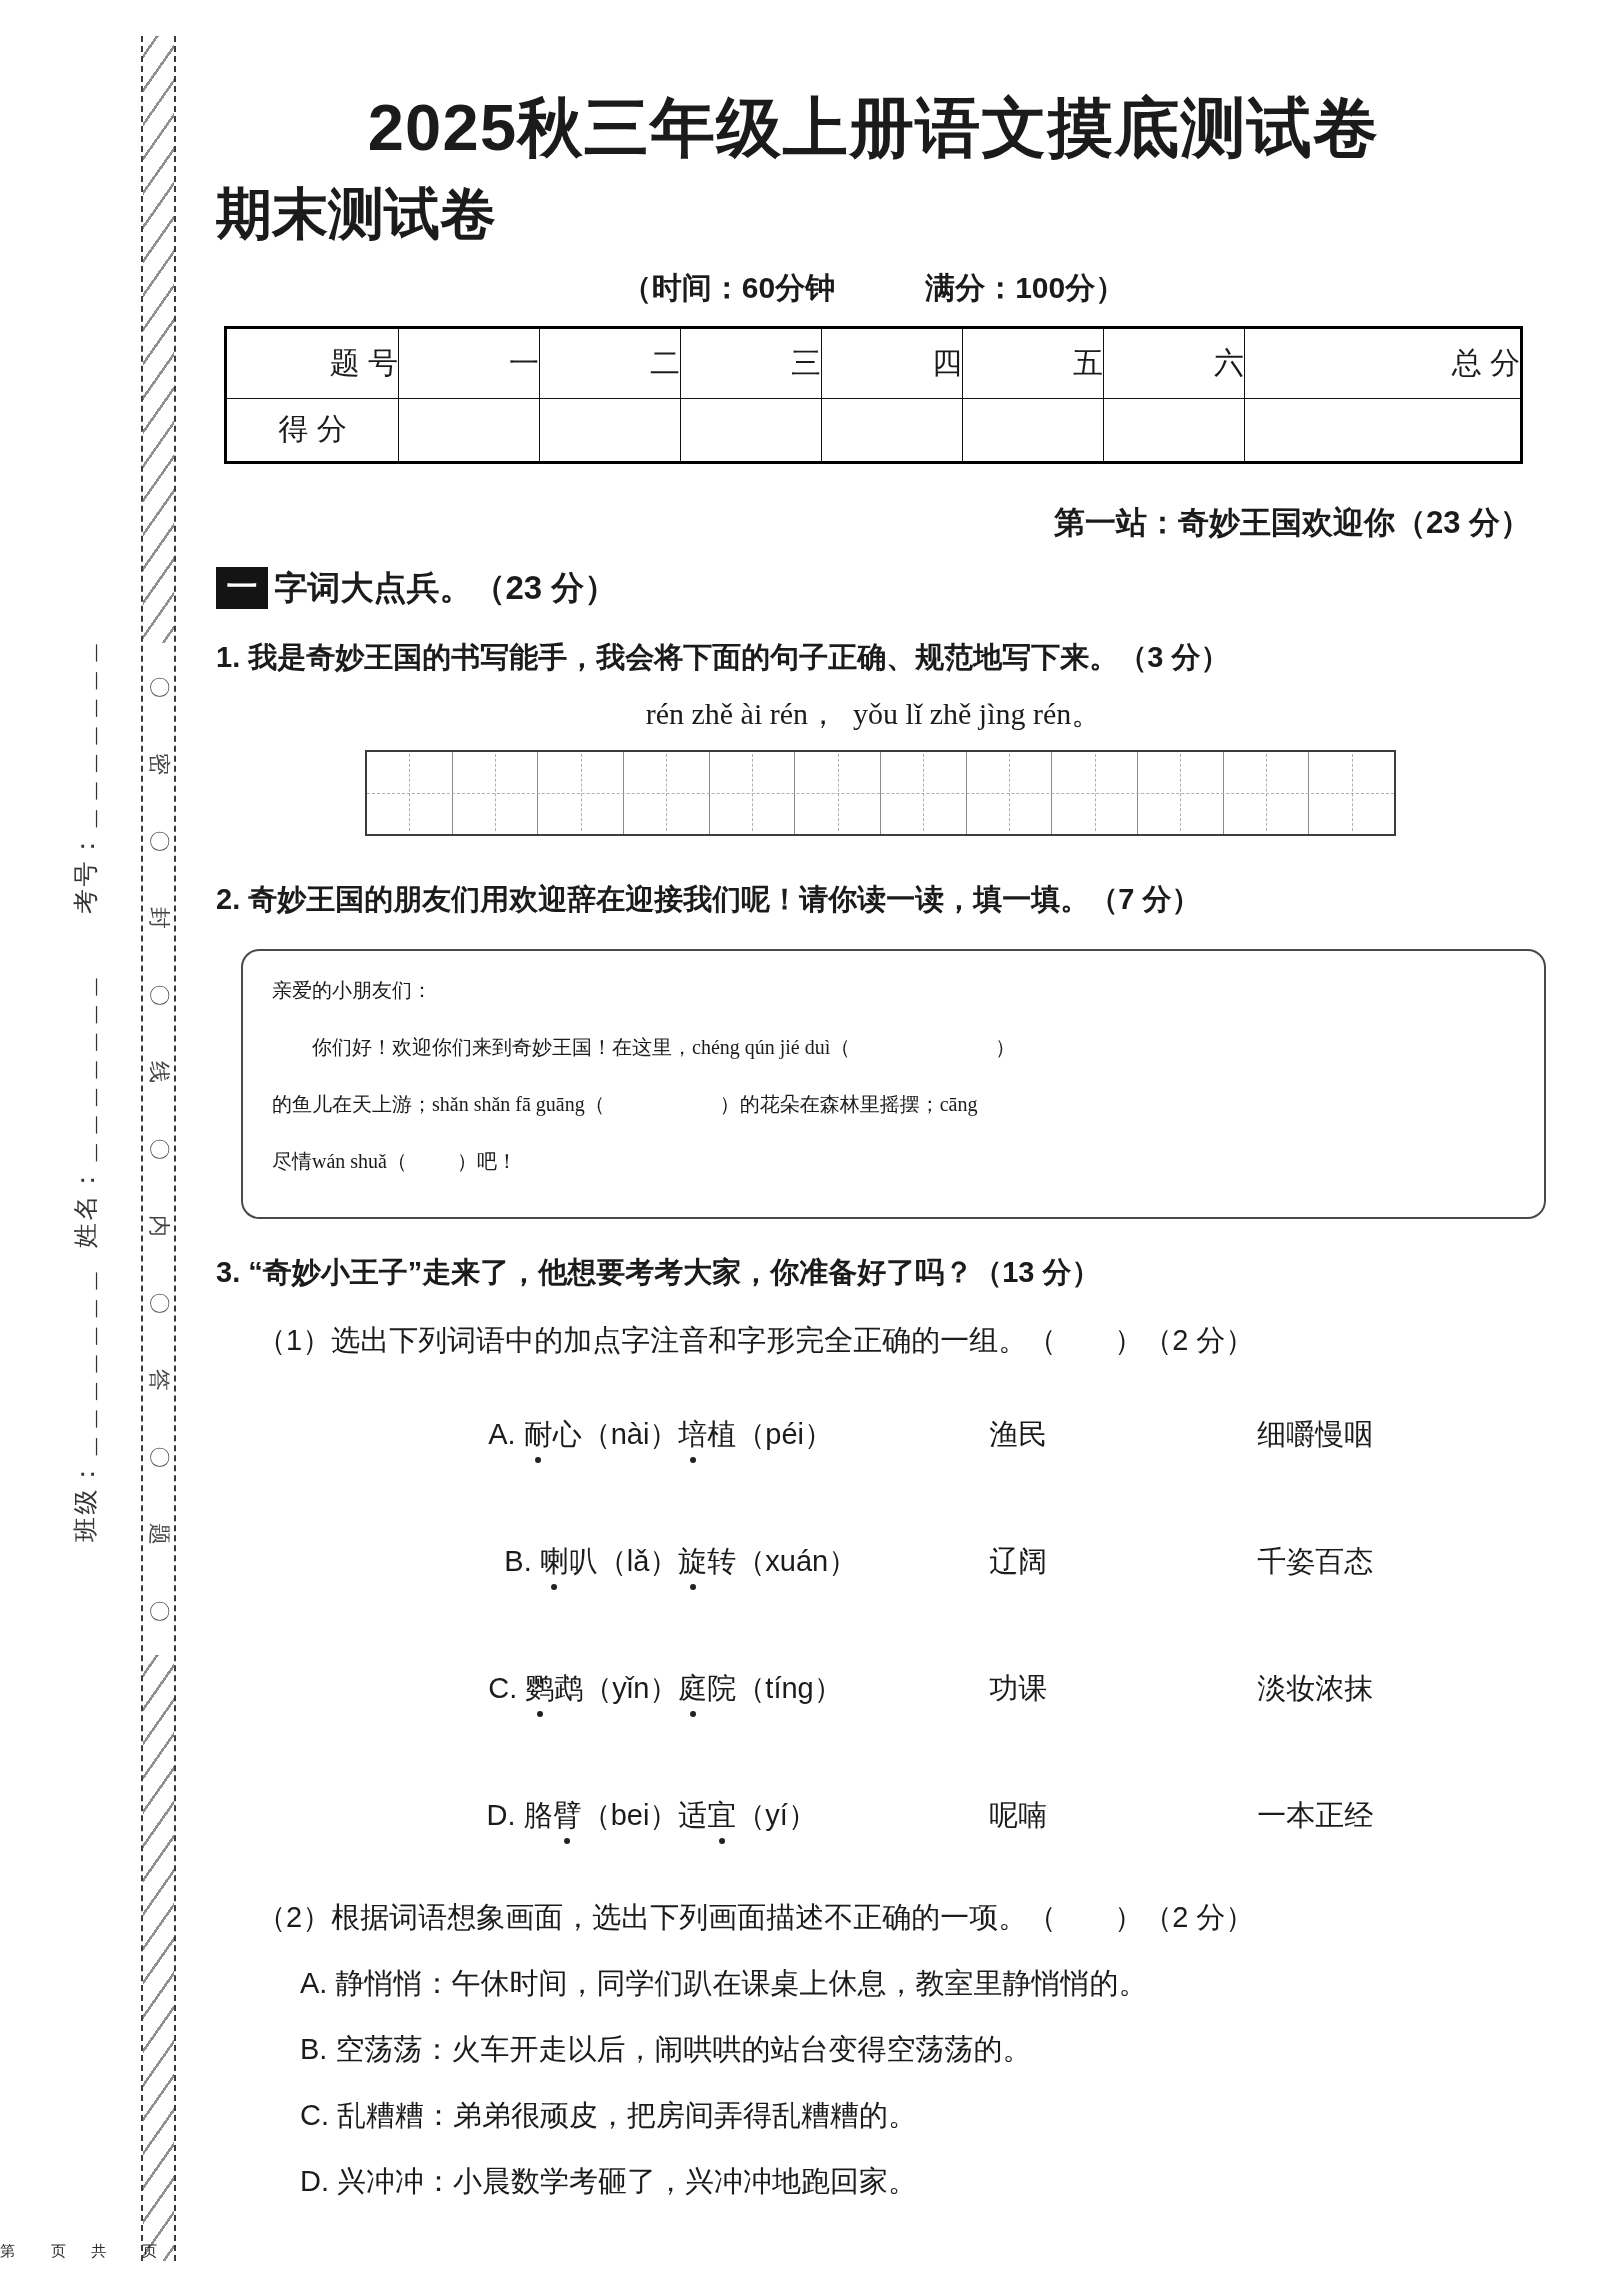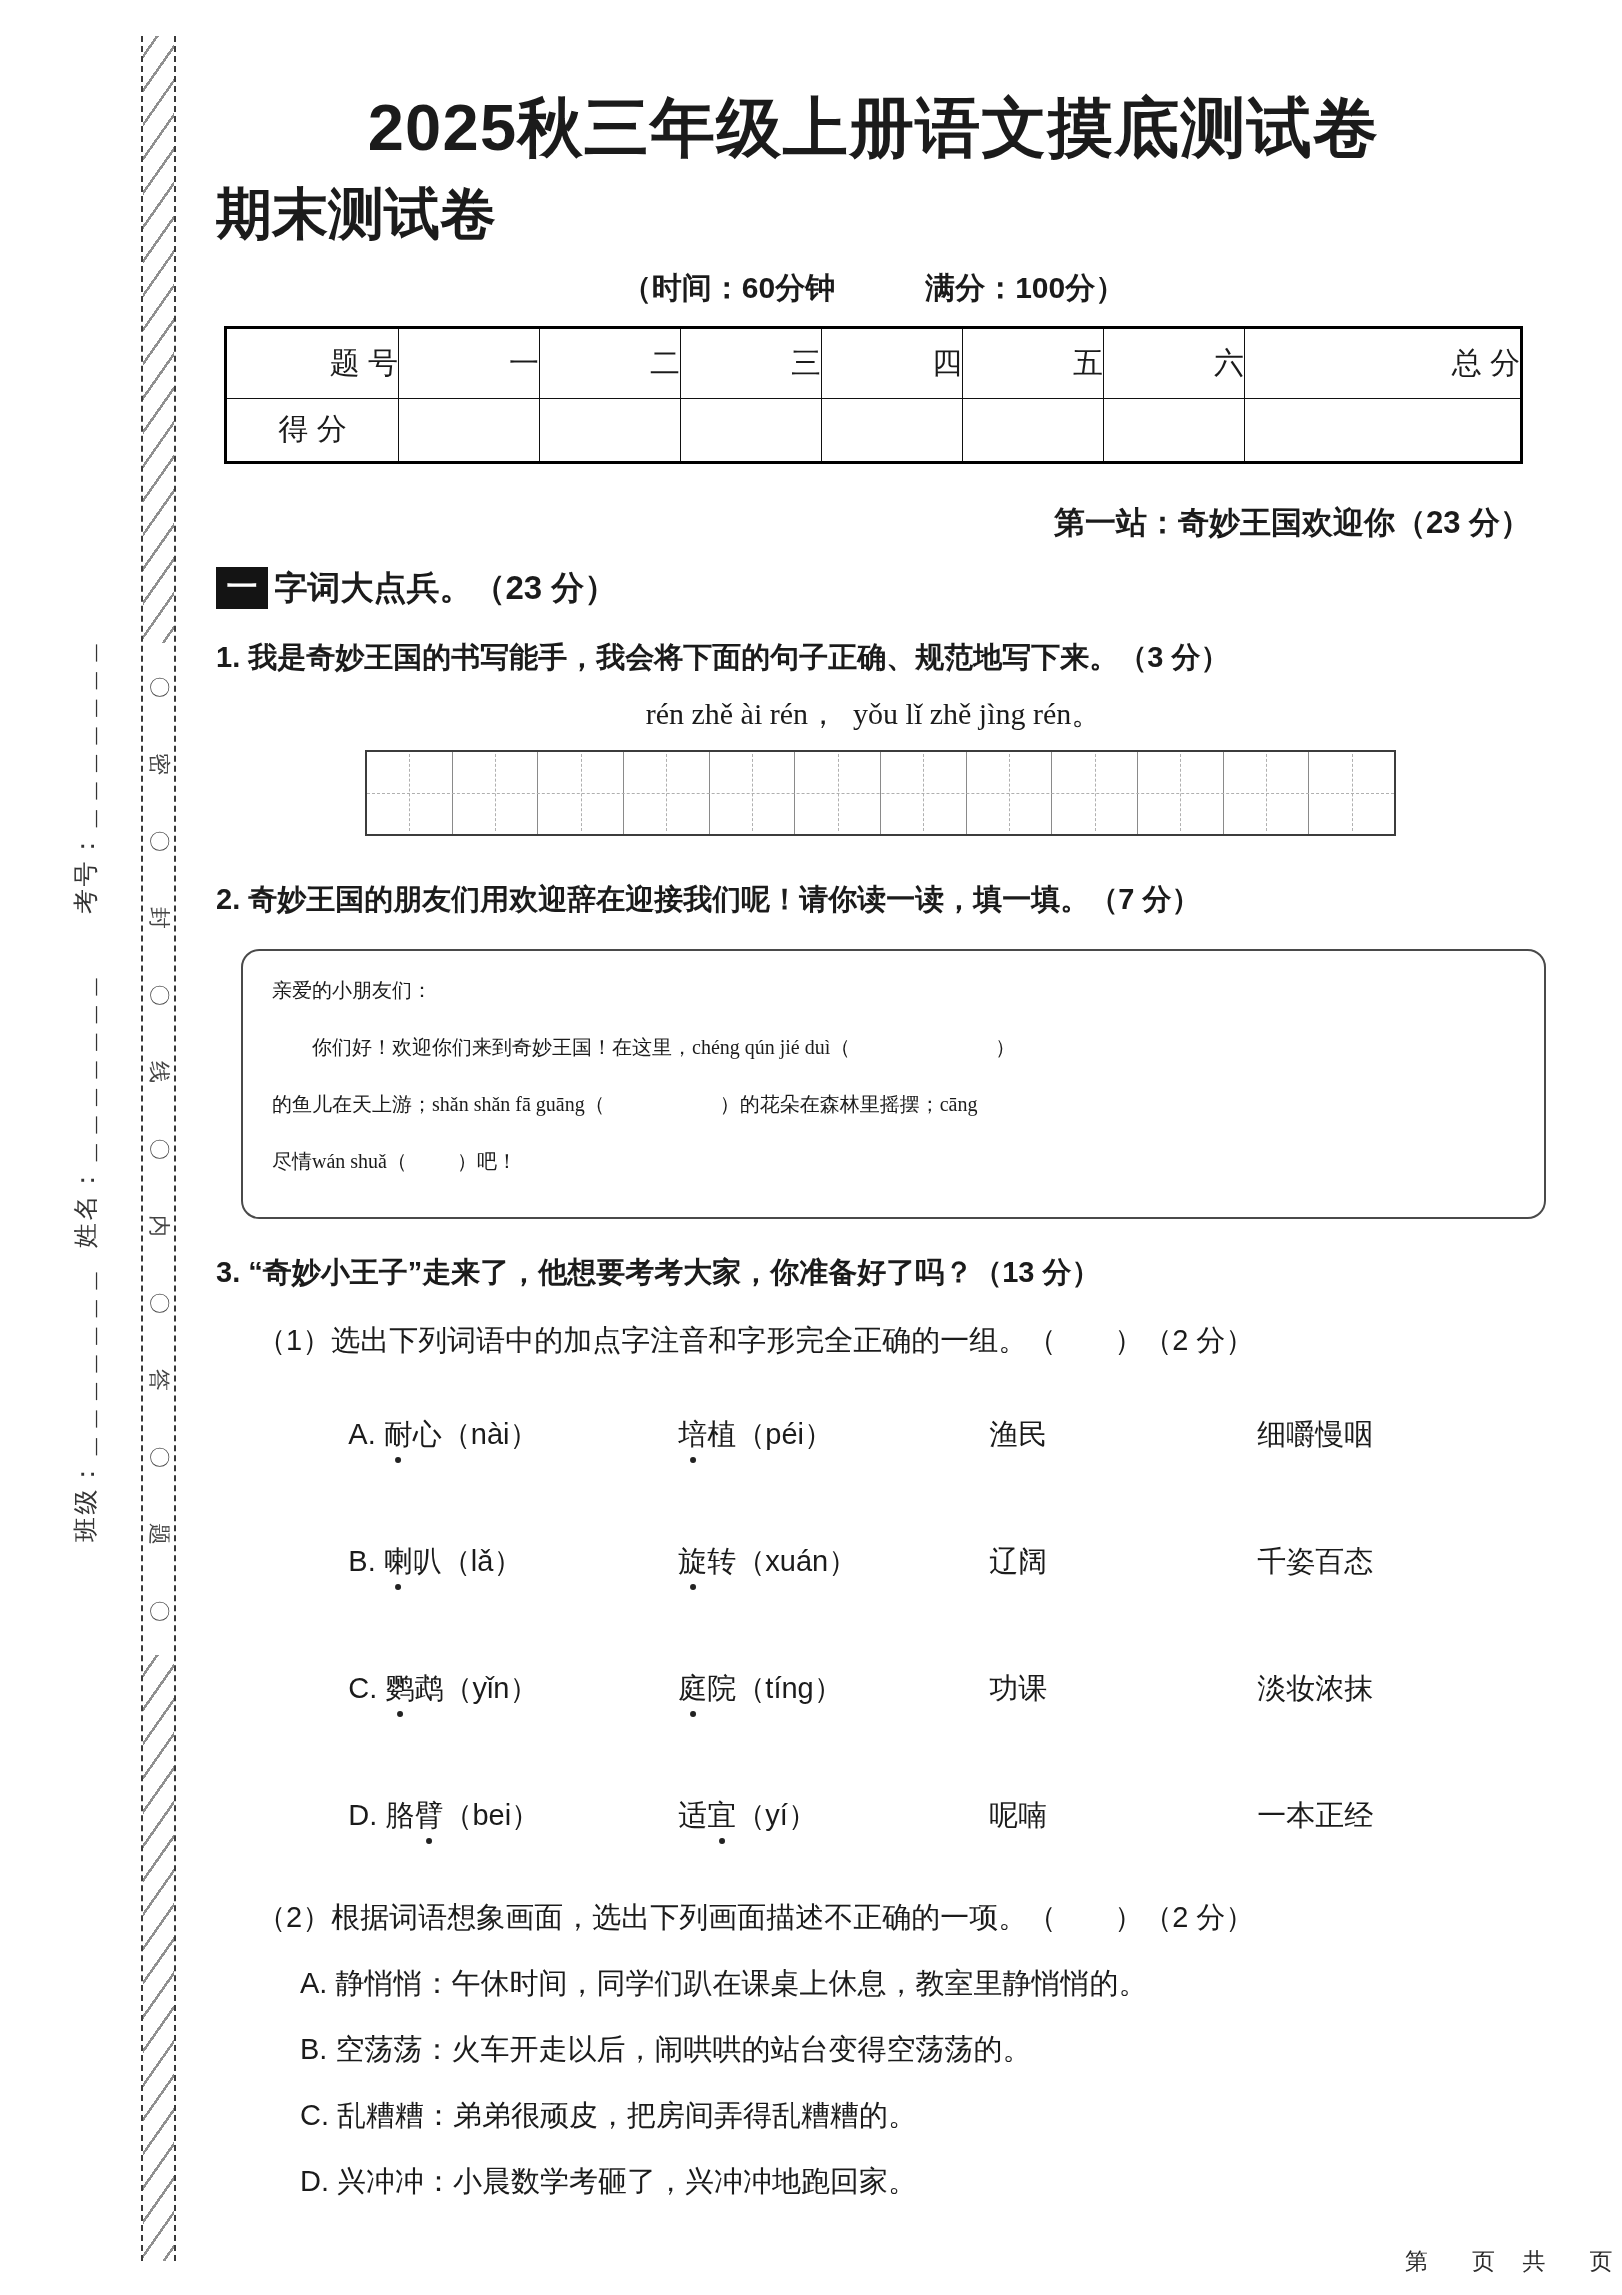--- a/index.html
+++ b/index.html
@@ -68,27 +68,27 @@
   .letter {
     margin: 30px 0 0 25px; width: 1305px; border: 2px solid #4a4a4a; border-radius: 18.3px;
     padding: 26px 29px 42px; font-family: "Liberation Serif", "DejaVu Serif", serif;
   }
   .letter p { font-size: 20px; margin-bottom: 30px; white-space: pre; }
   .letter p:last-child { margin-bottom: 0; }
 
   
   .opt-row { margin-top: 21px; margin-left: 84px; font-size: 29px; white-space: pre; }
   .cell { display: inline-block; white-space: pre; }
-  .cw1 { width: 330px; } .cw2 { width: 311px; } .cw3 { width: 268px; }
+  .cw1 { width: 330px; text-align: right; } .cw2 { width: 311px; } .cw3 { width: 268px; }
   .ch { position: relative; display: inline-block; }
   .ch.em::after { content: ""; position: absolute; left: 50%; bottom: -7.9px; width: 5.9px; height: 5.9px; border-radius: 50%; background: #222; transform: translateX(-50%); }
 
   .opt-line { margin-top: 26px; margin-left: 84px; font-size: 29px; white-space: pre; }
 
-  .footer { position: absolute; left: 0; right: 0; bottom: 18px; text-align: right; font-size: 23px; color: #2b2b2b; letter-spacing: 10.5px; }
+  .footer { position: absolute; left: 0; right: 0; bottom: 34px; text-align: left; font-size: 15px; color: #2b2b2b; letter-spacing: 10.5px; }
 </style>
 </head>
 <body>
 
 <div class="page">
 
   <div class="side-label pos1">考号：＿＿＿＿＿＿＿</div>
   <div class="side-label pos2">姓名：＿＿＿＿＿＿＿</div>
   <div class="side-label pos3">班级：＿＿＿＿＿＿＿</div>
 

